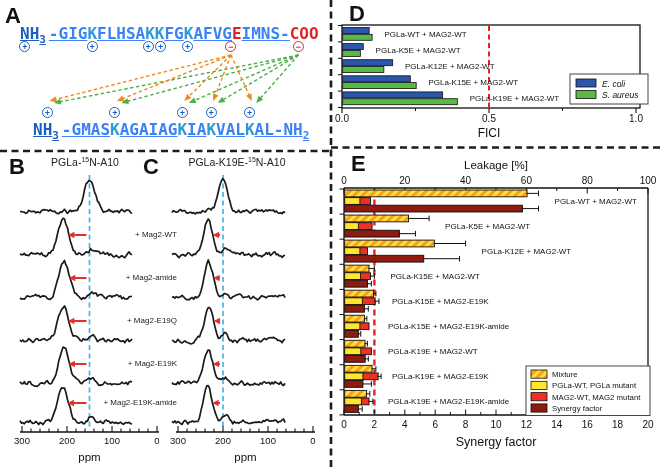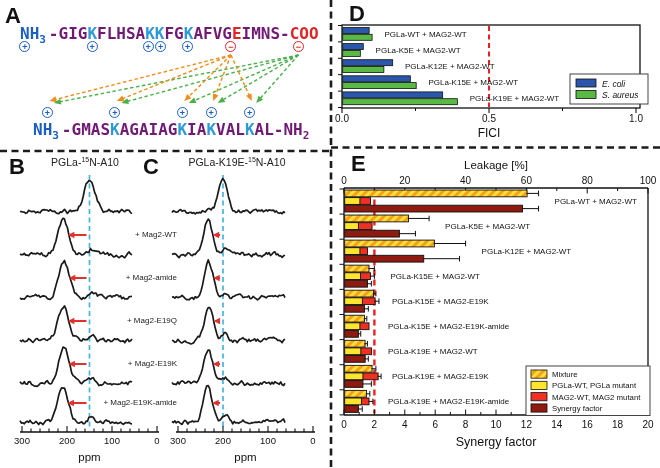--- a/index.html
+++ b/index.html
@@ -7,22 +7,22 @@
           font-family:"Liberation Sans",sans-serif;}
   #figsvg{position:absolute;left:0;top:0;width:660px;height:468px;}
   .plabel{position:absolute;font:bold 22px "Liberation Sans",sans-serif;color:#111;}
   #lblA{left:5px;top:3px;}
   #lblB{left:9px;top:154px;}
   #lblC{left:143px;top:154px;}
   #lblD{left:349px;top:1px;}
   #lblE{left:351px;top:151px;}
   .seq{position:absolute;font:bold 16px "DejaVu Sans Mono",monospace;white-space:pre;color:#111;letter-spacing:0;}
   .seq span{display:inline-block;}
-  .seg-plain{color:#701a75;}
-  .seg-nterm{color:#1b5fc4;}
+  .seg-plain{color:#3b82f6;text-decoration:underline;}
+  .seg-nterm{color:#1b5fc4;text-decoration:underline;}
   .seg-lys{color:#2d9ad6;}
   .seg-neg{color:#e02424;}
   .sub{font-size:11px;width:9.6px;transform:translateY(4px);}
   .chg{position:absolute;width:11px;height:11px;border-radius:50%;background:#fff;
        font:bold 9px "Liberation Sans",sans-serif;line-height:10px;text-align:center;box-sizing:border-box;}
   .chg.plus{border:1.4px solid #1b5fc4;color:#1b5fc4;}
   .chg.minus{border:1.4px solid #e02424;color:#e02424;}
 </style>
 </head>
 <body>

